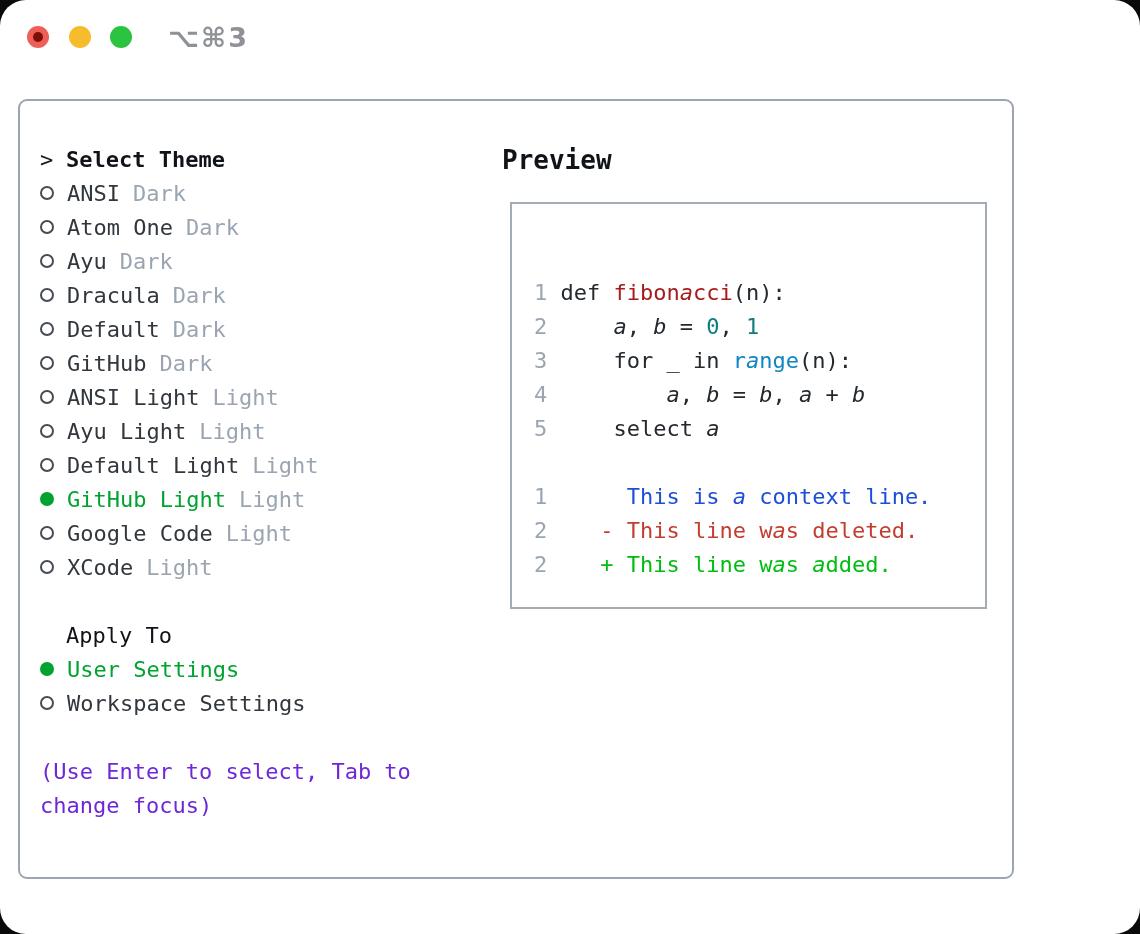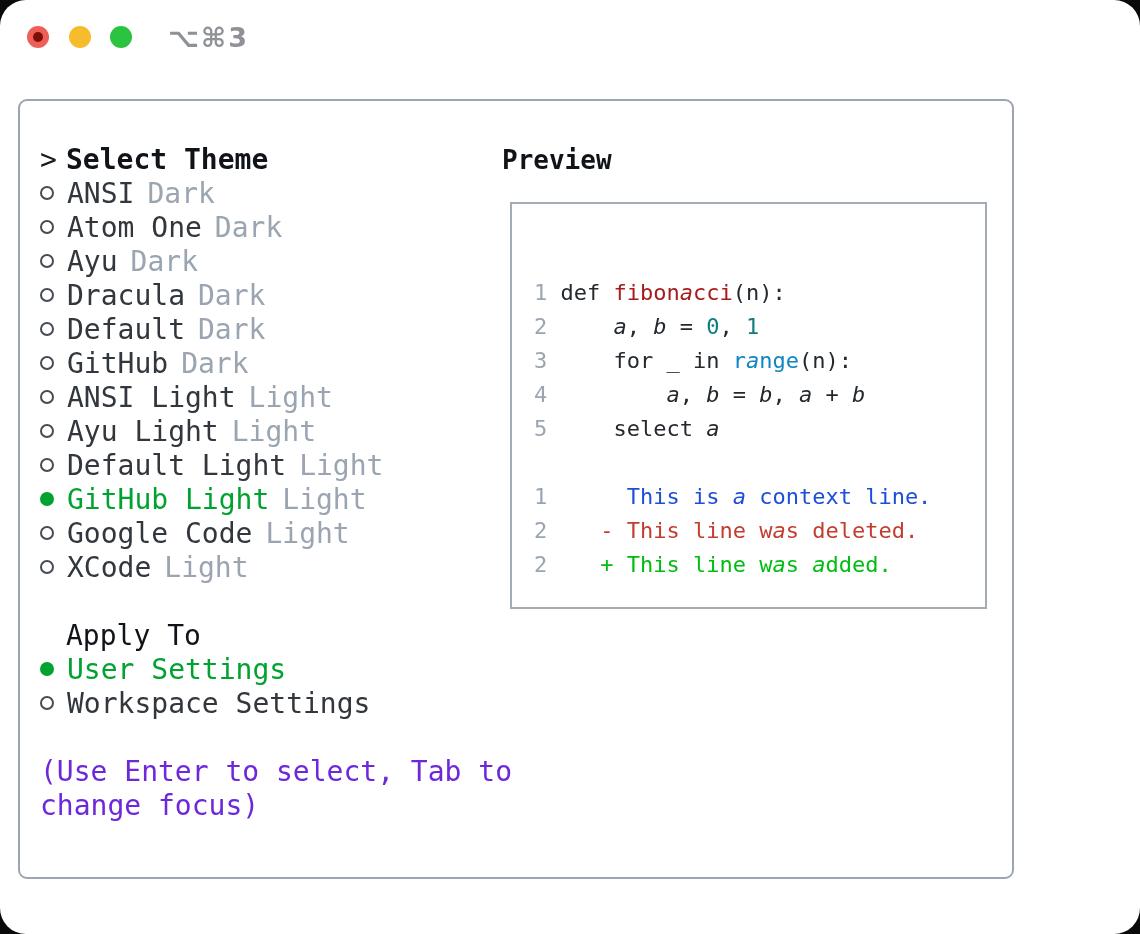--- a/index.html
+++ b/index.html
@@ -14,21 +14,21 @@
   .dot.red{left:27px;background:#ee5f57;}
   .dot.red::after{content:"";position:absolute;left:6px;top:6px;width:10px;height:10px;
     border-radius:50%;background:#7c0f08;}
   .dot.yellow{left:69px;background:#f5bd2e;}
   .dot.green{left:110px;background:#2bc33f;}
   .wtitle{position:absolute;left:168px;top:22px;font-family:"DejaVu Sans","Liberation Sans",sans-serif;
     font-size:27px;font-weight:700;color:#8e9297;letter-spacing:2px;}
   
   .window{position:absolute;left:18px;top:99px;width:996px;height:780px;
     border:2px solid #9da6b0;border-radius:9px;background:#fff;box-sizing:border-box;}
-  .row{height:34px;line-height:34px;font-size:28px;white-space:pre;color:#31373d;}
+  .row{height:34px;line-height:34px;font-size:22px;white-space:pre;color:#31373d;}
   .left{position:absolute;left:20px;top:42px;width:450px;}
   .hdr-label{font-weight:700;color:#101418;}
   .prompt{display:inline-block;width:26px;color:#16191d;}
   .marker{display:inline-block;width:14px;height:14px;border-radius:50%;
     border:2px solid #454c53;box-sizing:border-box;margin-right:13px;
     vertical-align:middle;transform:translateY(-2px);}
   .marker.sel{border-color:#00a330;background:#00a330;}
   .item-name{color:#31373d;}
   .item-name.sel{color:#00a330;}
   .sfx{color:#9aa5b1;margin-left:13px;}

